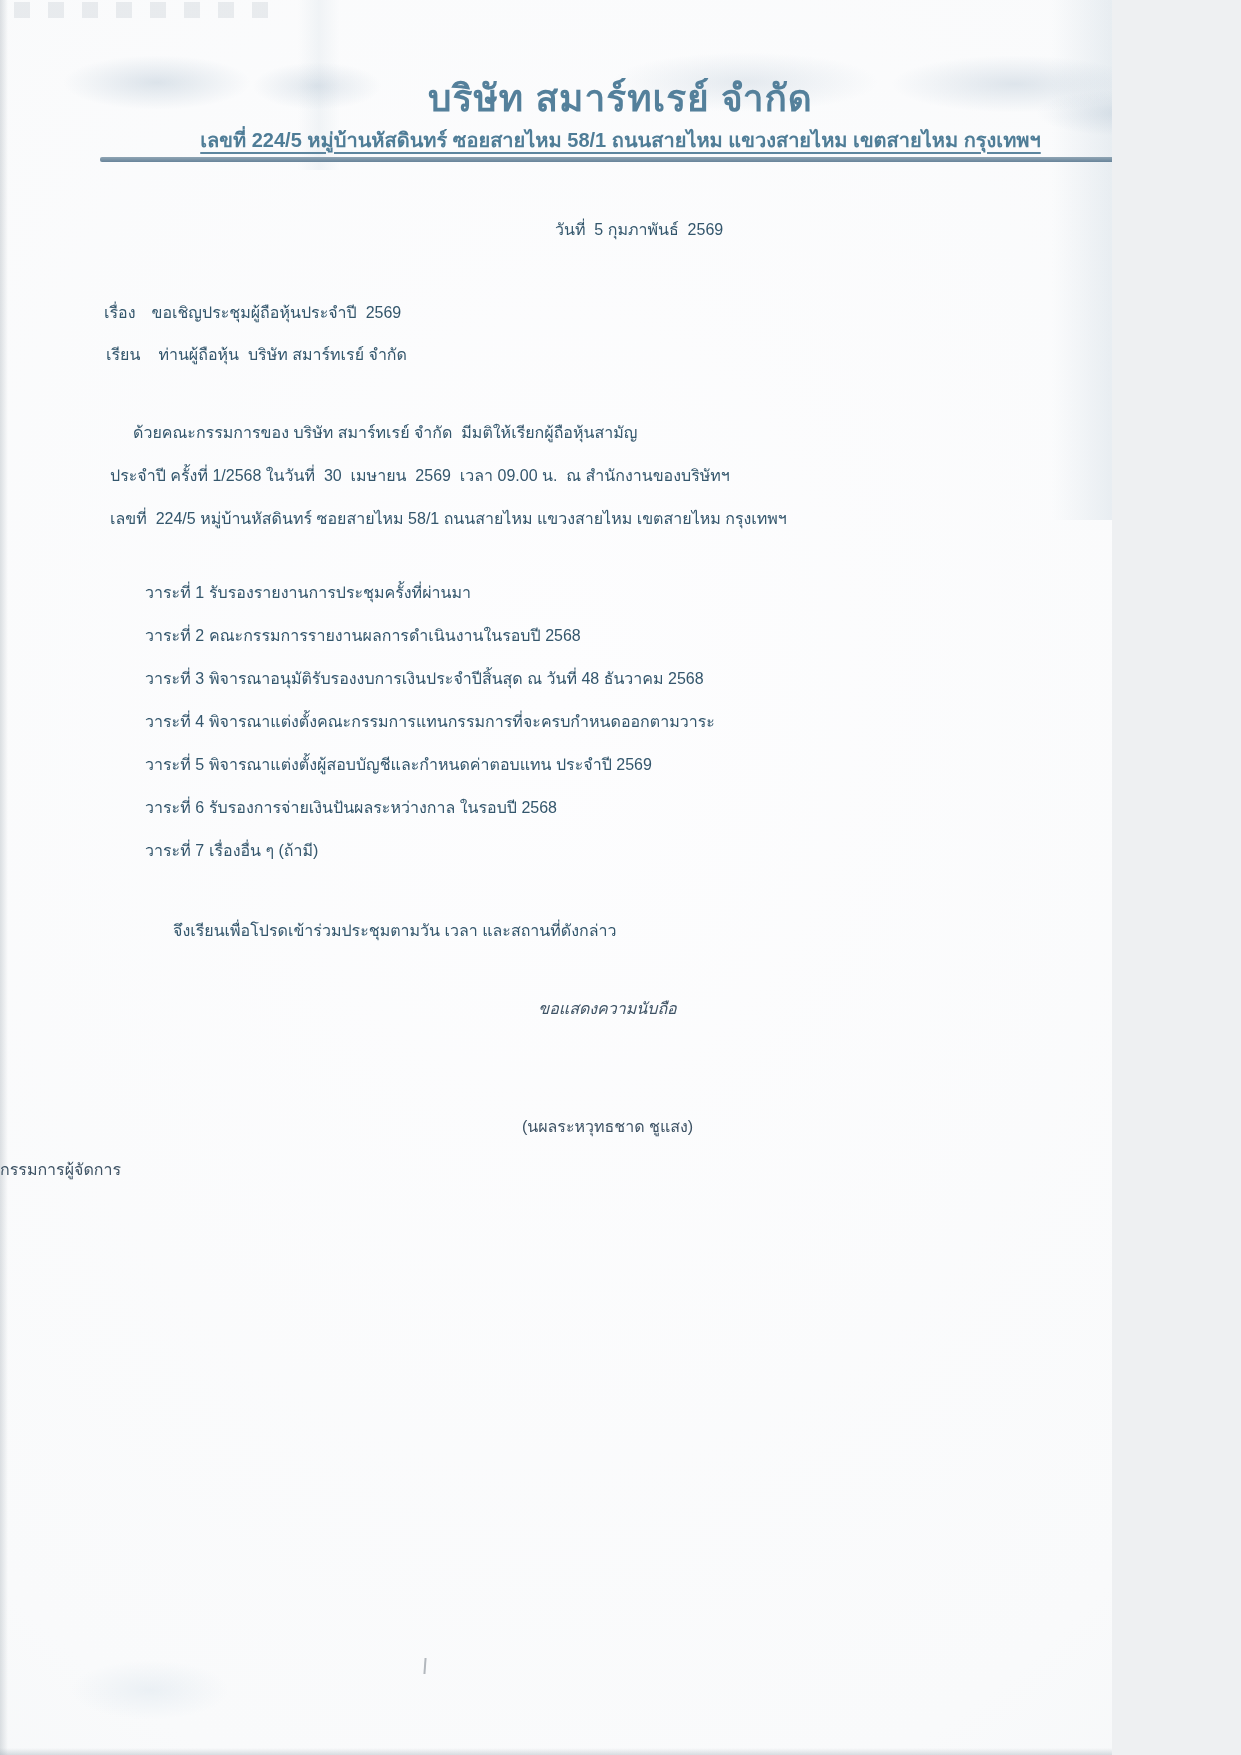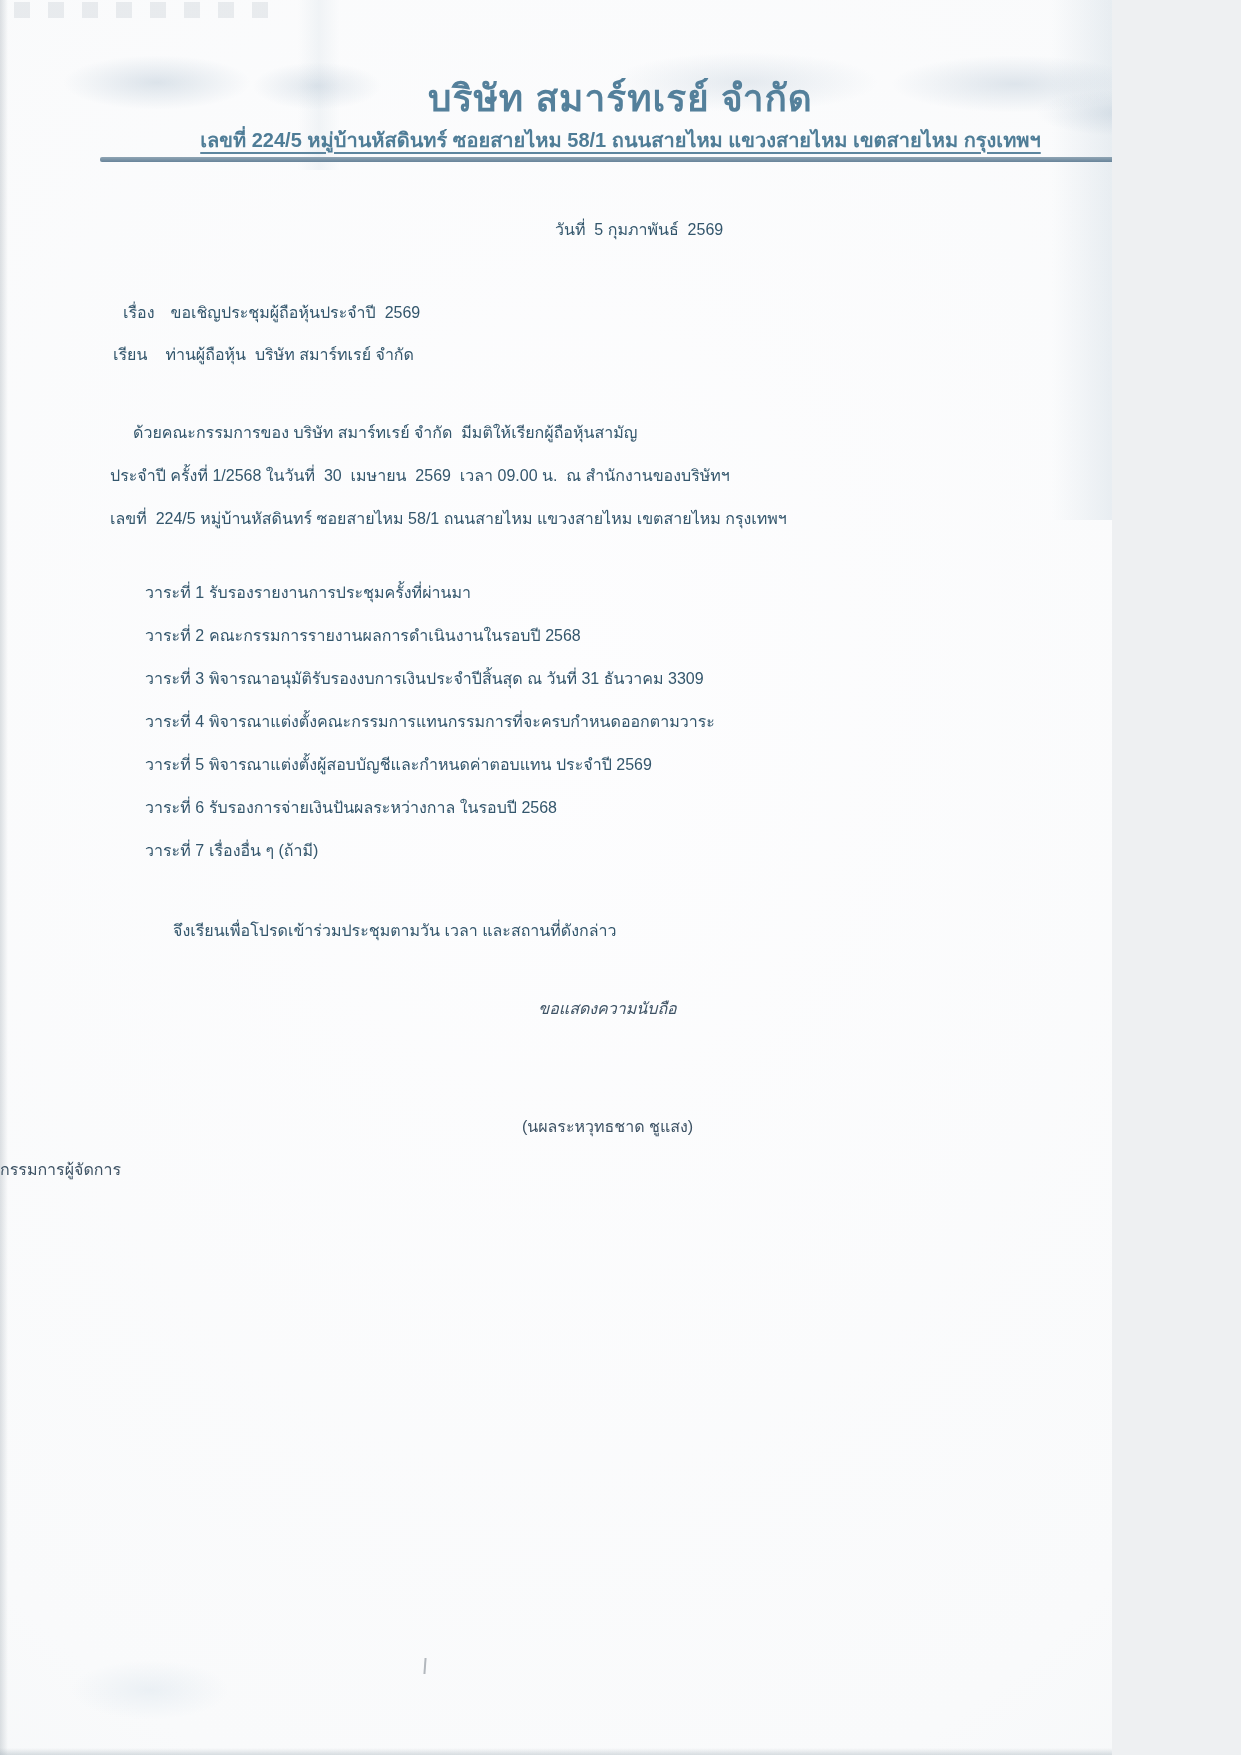--- a/index.html
+++ b/index.html
@@ -49,23 +49,23 @@
     text-decoration:underline; text-decoration-thickness:2px; text-underline-offset:5px;
     text-decoration-color:#5d869f;
   }
   .header-rule {
     position:absolute; top:157px; left:100px; width:1047px; height:5px;
     background:linear-gradient(180deg,#90a5b4,#68849a); border-radius:2px;
   }
   
   .txt { font-size:16px; line-height:28px; color:#33566c; white-space:pre; }
   .date-line   { position:absolute; top:216px; left:555px; }
-  .subject-row { position:absolute; top:299px; left:123px; display:flex; }
+  .subject-row { position:absolute; top:299px; left:104px; display:flex; }
   .subject-row .lbl { margin-right:16px; }
-  .to-row      { position:absolute; top:341px; left:113px; display:flex; }
+  .to-row      { position:absolute; top:341px; left:106px; display:flex; }
   .to-row .lbl { margin-right:18px; }
   .body-l1 { position:absolute; top:419px; left:133px; }
   .body-l2 { position:absolute; top:462px; left:110px; }
   .body-l3 { position:absolute; top:505px; left:110px; }
   .agenda { position:absolute; top:571px; left:145px; }
   .agenda-row { display:flex; height:43px; align-items:center; }
   .agenda-row .a-label { width:64px; flex:0 0 64px; }
   .closing-line { position:absolute; top:910px; left:173px;margin-top:7px; }
   .salutation   { position:absolute; top:995px;  left:0; width:1215px; text-align:center; color:#3d5264;font-style:italic; }
   .signer-name  { position:absolute; top:1113px; left:0; width:1215px; text-align:center; color:#3d5264; }
@@ -112,21 +112,21 @@
     <div class="agenda-row">
       <span class="txt a-label">วาระที่ 1</span>
       <span class="txt">รับรองรายงานการประชุมครั้งที่ผ่านมา</span>
     </div>
     <div class="agenda-row">
       <span class="txt a-label">วาระที่ 2</span>
       <span class="txt">คณะกรรมการรายงานผลการดำเนินงานในรอบปี 2568</span>
     </div>
     <div class="agenda-row">
       <span class="txt a-label">วาระที่ 3</span>
-      <span class="txt">พิจารณาอนุมัติรับรองงบการเงินประจำปีสิ้นสุด ณ วันที่ 31 ธันวาคม 3309</span>
+      <span class="txt">พิจารณาอนุมัติรับรองงบการเงินประจำปีสิ้นสุด ณ วันที่ 48 ธันวาคม 2568</span>
     </div>
     <div class="agenda-row">
       <span class="txt a-label">วาระที่ 4</span>
       <span class="txt">พิจารณาแต่งตั้งคณะกรรมการแทนกรรมการที่จะครบกำหนดออกตามวาระ</span>
     </div>
     <div class="agenda-row">
       <span class="txt a-label">วาระที่ 5</span>
       <span class="txt">พิจารณาแต่งตั้งผู้สอบบัญชีและกำหนดค่าตอบแทน ประจำปี 2569</span>
     </div>
     <div class="agenda-row">

